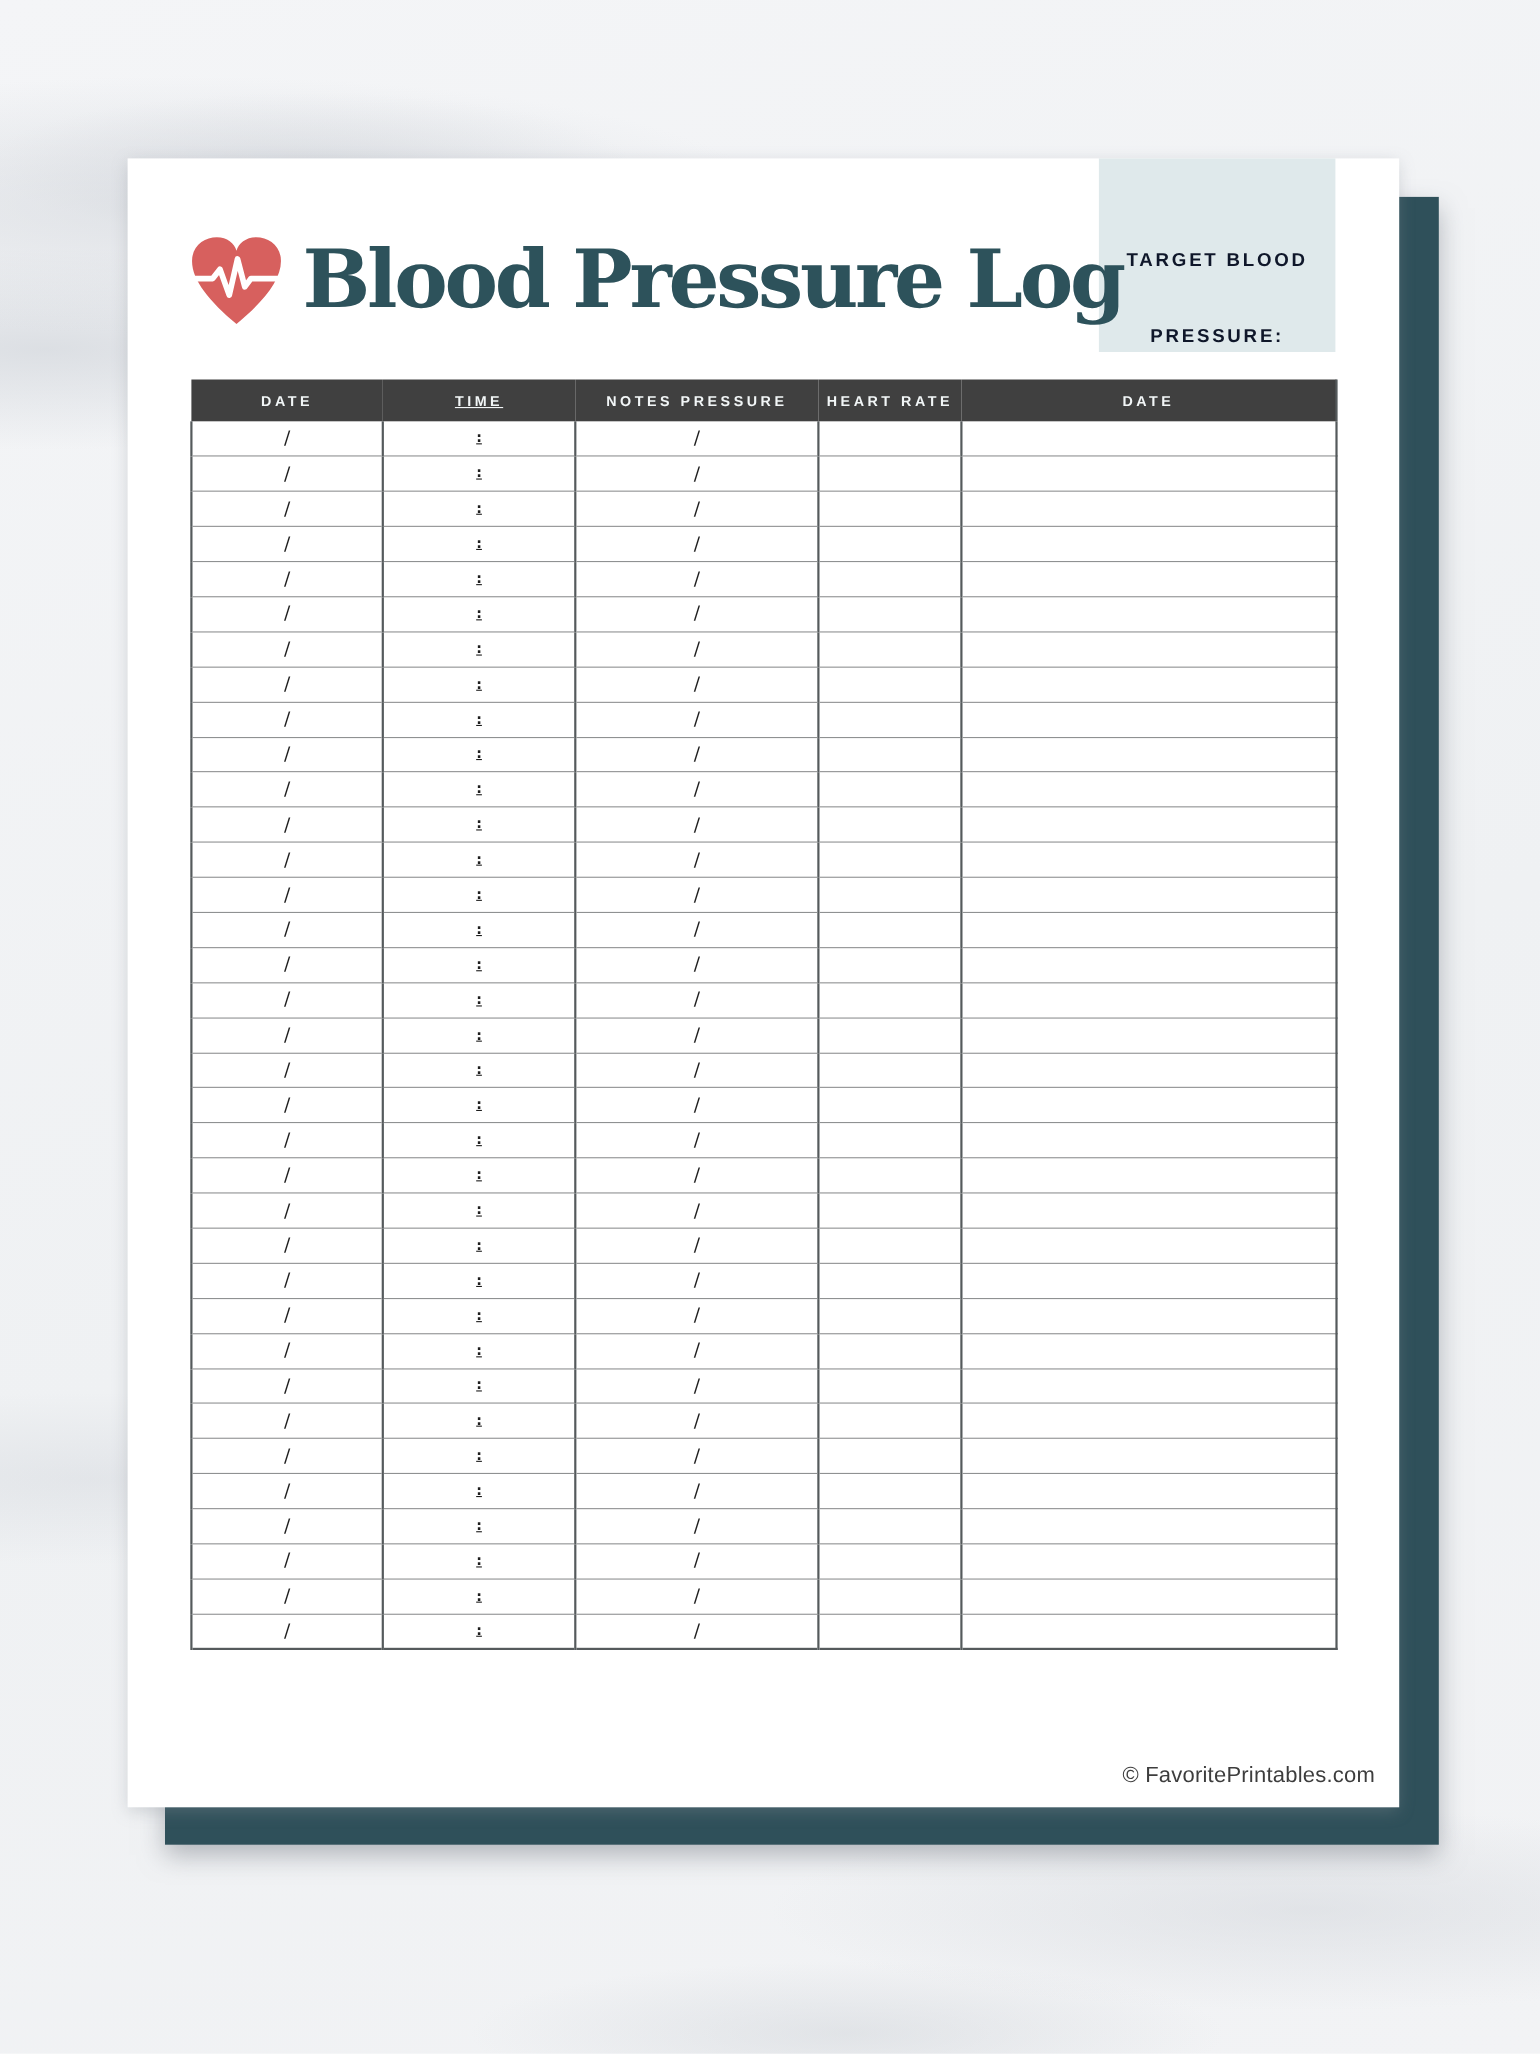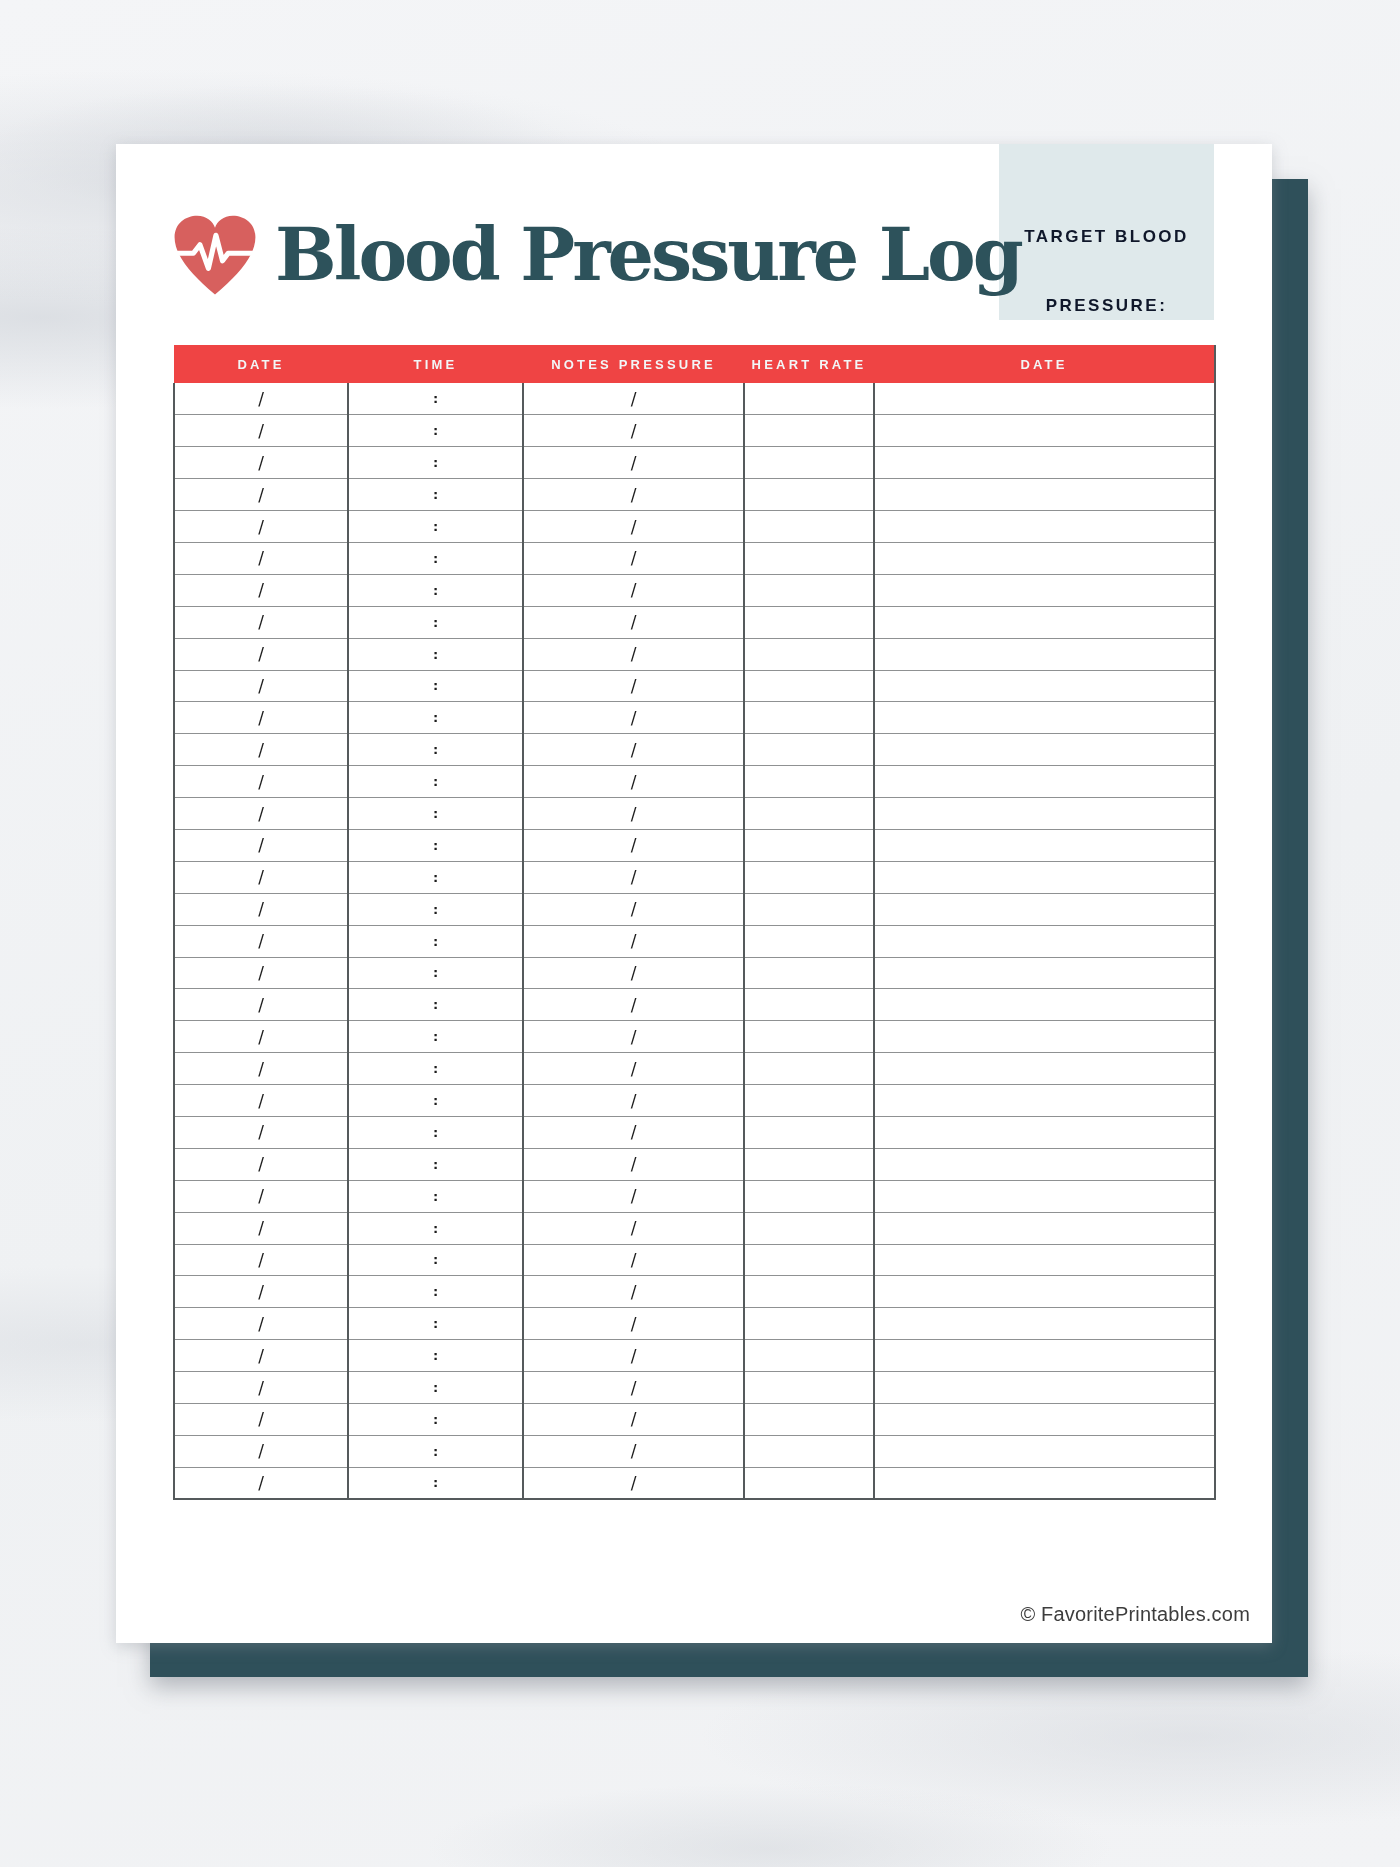--- a/index.html
+++ b/index.html
@@ -64,24 +64,24 @@
 
   
   .log-table-wrap { position: absolute; left: 57px; top: 201px; width: 1041px; }
   table.log-table {
     width: 1041px;
     table-layout: fixed;
     border-collapse: collapse;
     border-right: 2px solid #555a5c;
     border-bottom: 2px solid #555a5c;
   }
-  .c0 { width: 174px; } .c1 { width: 175px; } .c2 { width: 221px; }
+  .c0 { width: 174px; } .c1 { width: 175px; text-decoration: underline; } .c2 { width: 221px; }
   .c3 { width: 130px; } .c4 { width: 341px; }
   table.log-table thead th {
-    background: #ef4444;
+    background: #404040;
     height: 38px;
     color: #f2f6f7;
     font-size: 13px; font-weight: 700;
     letter-spacing: 3.2px;
     text-align: center; vertical-align: middle;
     border: none;
   }
   table.log-table tbody td {
     height: 31.9px;
     border-top: 1.6px solid #8f9192;

